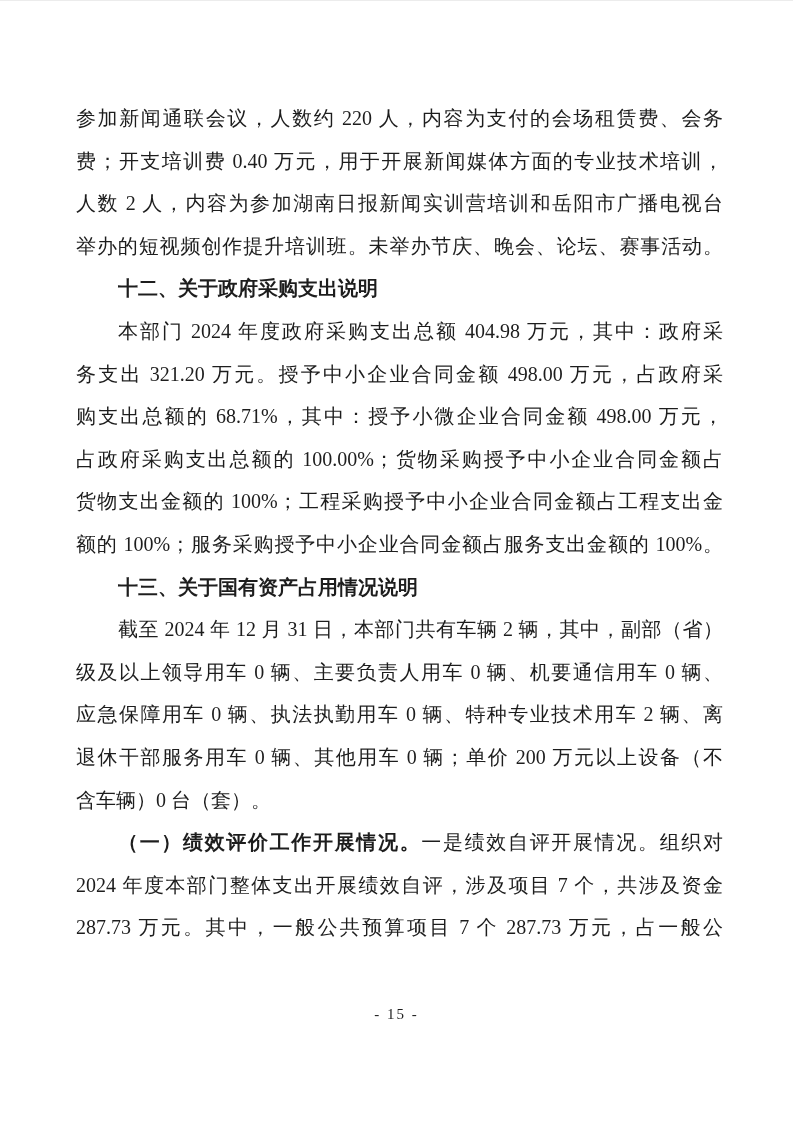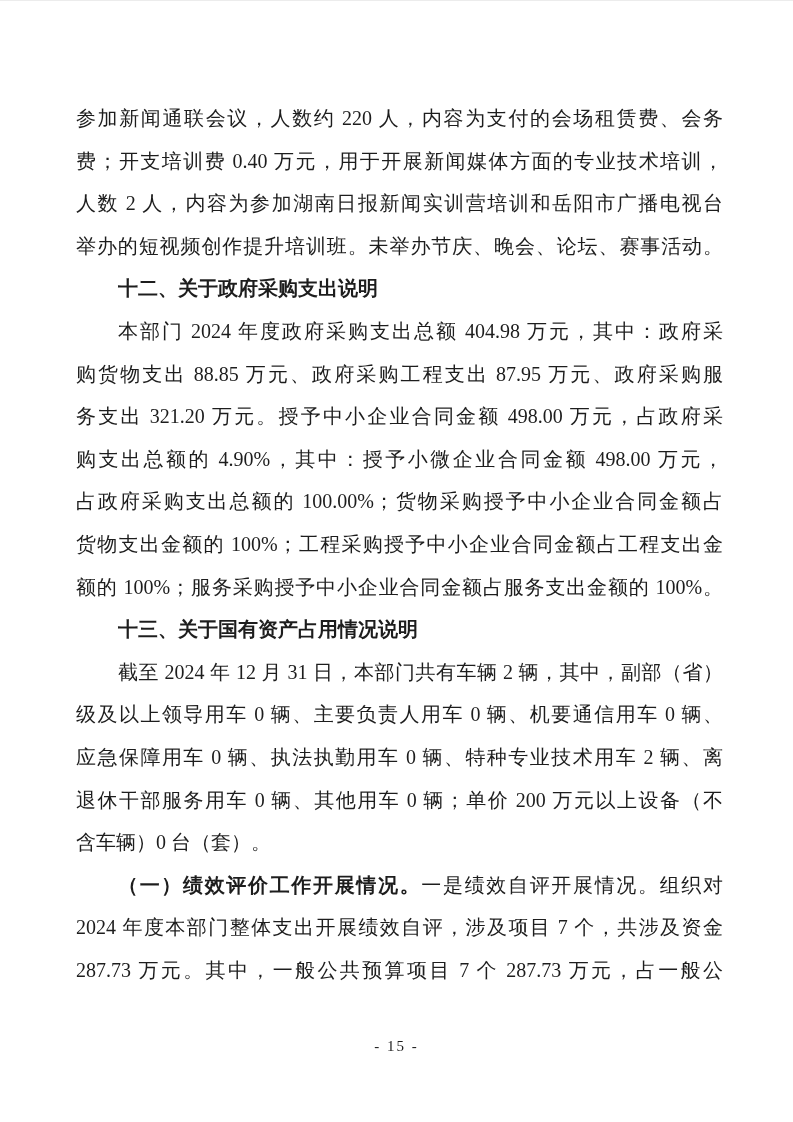--- a/index.html
+++ b/index.html
@@ -43,21 +43,21 @@
   }
   .ind {
     text-indent: 42px;
   }
   .boldseg {
     font-weight: 700;
   }
   .page-number {
     position: absolute;
     left: 0;
-    top: 1037px;
+    top: 1005px;
     width: 100%;
     text-align: center;
     text-align-last: center;
     font-size: 15px;
     letter-spacing: 2px;
     color: #1d1d1d;
   }
 </style>
 </head>
 <body>
@@ -65,23 +65,22 @@
 <div class="page">
   <div class="content">
 
     <div class="line">参加新闻通联会议，人数约 220 人，内容为支付的会场租赁费、会务</div>
     <div class="line">费；开支培训费 0.40 万元，用于开展新闻媒体方面的专业技术培训，</div>
     <div class="line">人数 2 人，内容为参加湖南日报新闻实训营培训和岳阳市广播电视台</div>
     <div class="line">举办的短视频创作提升培训班。未举办节庆、晚会、论坛、赛事活动。</div>
 
     <div class="line line--left heading ind">十二、关于政府采购支出说明</div>
     <div class="line ind">本部门 2024 年度政府采购支出总额 404.98 万元，其中：政府采</div>
-    <div class="line">购货物支出 88.85 万元、政府采购工程支出 87.95 万元、政府采购服</div>
     <div class="line">务支出 321.20 万元。授予中小企业合同金额 498.00 万元，占政府采</div>
-    <div class="line">购支出总额的 4.90%，其中：授予小微企业合同金额 498.00 万元，</div>
+    <div class="line">购支出总额的 68.71%，其中：授予小微企业合同金额 498.00 万元，</div>
     <div class="line">占政府采购支出总额的 100.00%；货物采购授予中小企业合同金额占</div>
     <div class="line">货物支出金额的 100%；工程采购授予中小企业合同金额占工程支出金</div>
     <div class="line">额的 100%；服务采购授予中小企业合同金额占服务支出金额的 100%。</div>
 
     <div class="line line--left heading ind">十三、关于国有资产占用情况说明</div>
     <div class="line ind">截至 2024 年 12 月 31 日，本部门共有车辆 2 辆，其中，副部（省）</div>
     <div class="line">级及以上领导用车 0 辆、主要负责人用车 0 辆、机要通信用车 0 辆、</div>
     <div class="line">应急保障用车 0 辆、执法执勤用车 0 辆、特种专业技术用车 2 辆、离</div>
     <div class="line">退休干部服务用车 0 辆、其他用车 0 辆；单价 200 万元以上设备（不</div>
     <div class="line line--left">含车辆）0 台（套）。</div>

